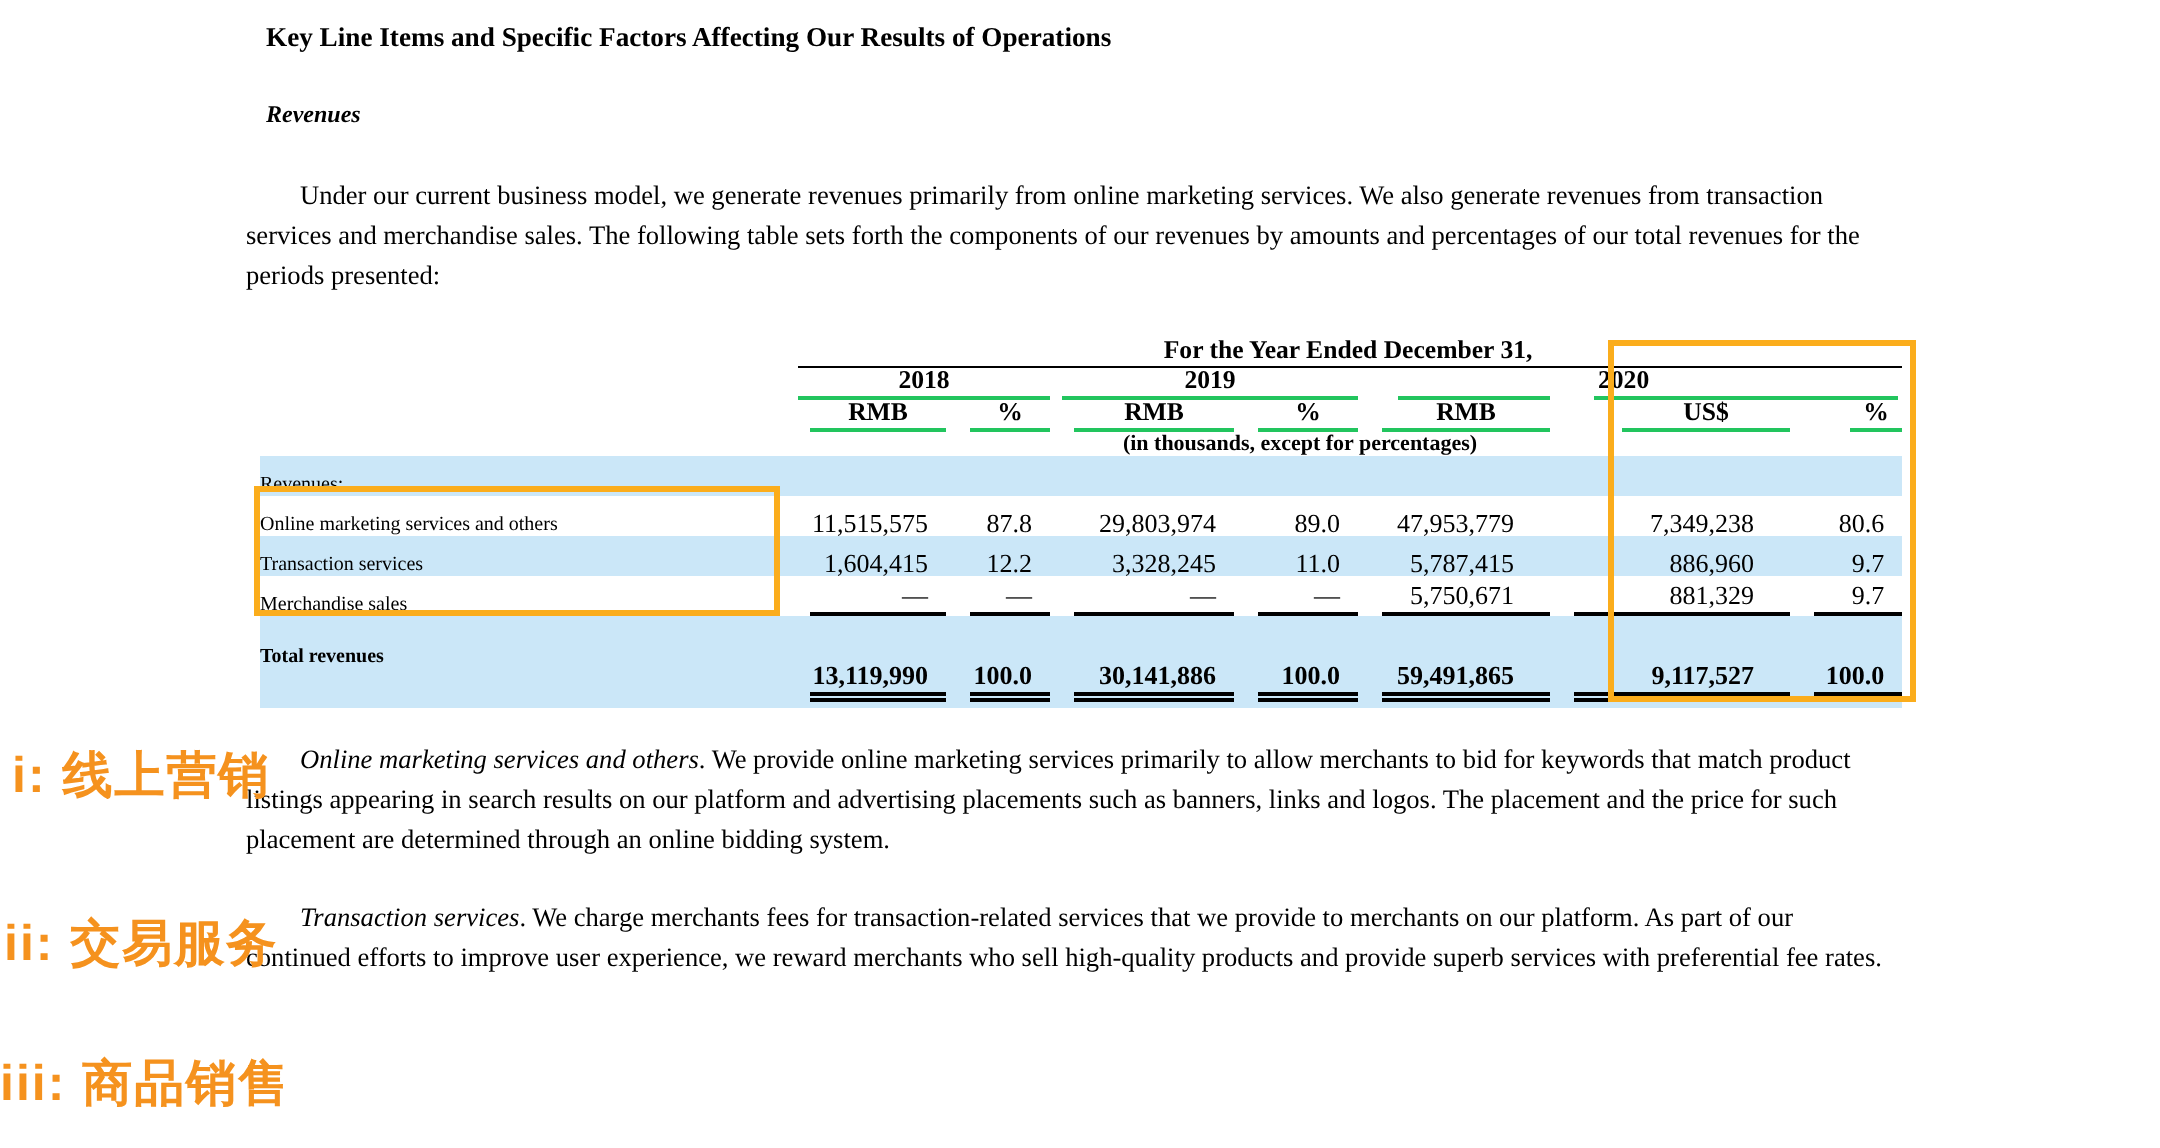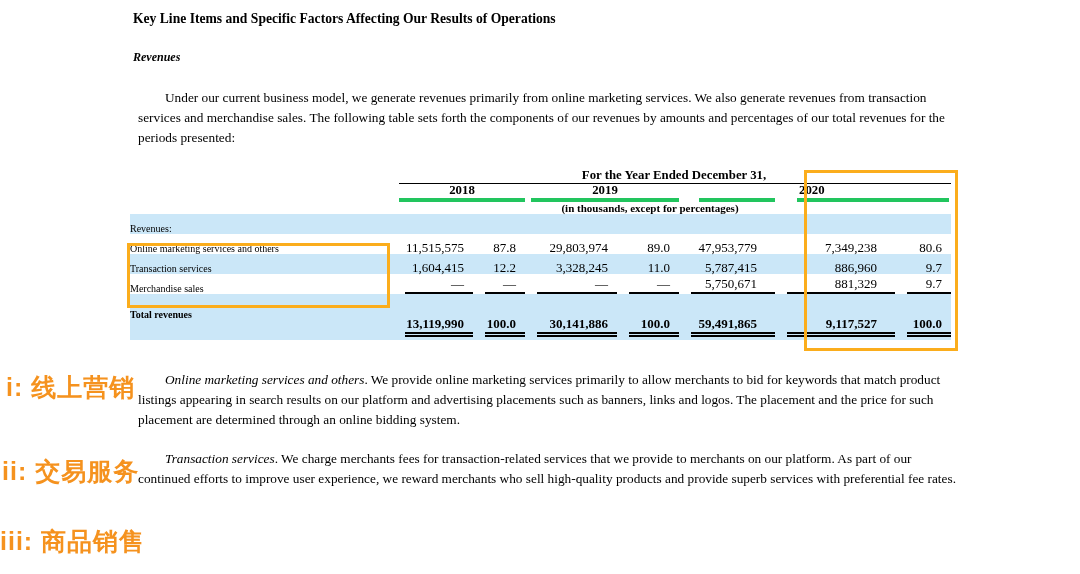--- a/index.html
+++ b/index.html
@@ -13,21 +13,21 @@
 
   .doc-h1 {
     position:absolute; left:133px; top:11px; width:820px;
     font-size:13.6px; font-weight:bold;
   }
   .doc-h2 {
     position:absolute; left:133px; top:50px; width:400px;
     font-size:12px; font-weight:bold; font-style:italic;
   }
   .para {
-    position:absolute; left:138px; width:818px;
+    position:absolute; left:123px; width:818px;
     font-size:13.3px; line-height:19.8px; text-indent:27px;
   }
   .intro { top:88px; }
   .p1 { top:370px; }
   .p2 { top:449px; }
   .p3 { top:528px; }
   .lead { font-style:italic; }
 
   
   .rev-table {
@@ -44,21 +44,21 @@
   .bgb { background:var(--row_highlight, #CBE7F8); }
 
   .lbl { padding-left:4px; font-size:10px; white-space:nowrap; }
   .bold { font-weight:bold; }
 
   .v { display:block; text-align:right; padding-right:9px; white-space:nowrap; }
   .pr18 .v { padding-right:18px; }
 
   
   .hv { display:block; text-align:center; font-weight:bold; font-size:12.8px;
-        border-bottom:4px solid #22c55e; padding-bottom:1px; margin-left:12px; white-space:nowrap; }
+        border-bottom:2px solid #22c55e; padding-bottom:1px; margin-left:12px; white-space:nowrap; }
   .title-cell .hv { border-bottom:1.5px solid #000; margin-left:6px; padding-right:2px; }
   .year-cell .hv { margin-left:6px; text-align:center; }
   .yr-blank .hv { margin-left:20px; }
   .y2020 .hv { margin-left:22px; margin-right:2px; text-align:left; padding-left:2px; }
   .ch6 .hv { margin-left:36px; }
   .ch7 .hv { margin-left:30px; }
   .note-cell { text-align:center; font-weight:bold; font-size:11px; white-space:nowrap; }
 
   .rl .v { border-bottom:2px solid #000; margin-left:12px; padding-bottom:2px; }
   .totalrow .v { font-weight:bold; border-bottom:5px double #000; margin-left:12px; padding-bottom:2px; margin-bottom:3px; }
@@ -114,20 +114,44 @@
       <td colspan="2" class="year-cell">
         <span class="hv">2019</span>
       </td>
       <td class="yr-blank">
             <span class="hv"></span>
           </td>
       <td colspan="2" class="year-cell y2020">
         <span class="hv">2020</span>
       </td>
     </tr>
+    <tr class="hr3">
+      <td class="lbl"></td>
+      <td>
+            <span class="hv">RMB</span>
+          </td>
+      <td>
+            <span class="hv">%</span>
+          </td>
+      <td>
+            <span class="hv">RMB</span>
+          </td>
+      <td>
+            <span class="hv">%</span>
+          </td>
+      <td>
+            <span class="hv">RMB</span>
+          </td>
+      <td class="ch6">
+            <span class="hv">US$</span>
+          </td>
+      <td class="ch7">
+            <span class="hv">%</span>
+          </td>
+    </tr>
     <tr class="hr4">
       <td class="lbl"></td>
       <td></td>
       <td></td>
       <td colspan="3" class="note-cell">(in thousands, except for percentages)</td>
       <td></td>
       <td></td>
     </tr>
 
     <tr class="datarow bgb">

